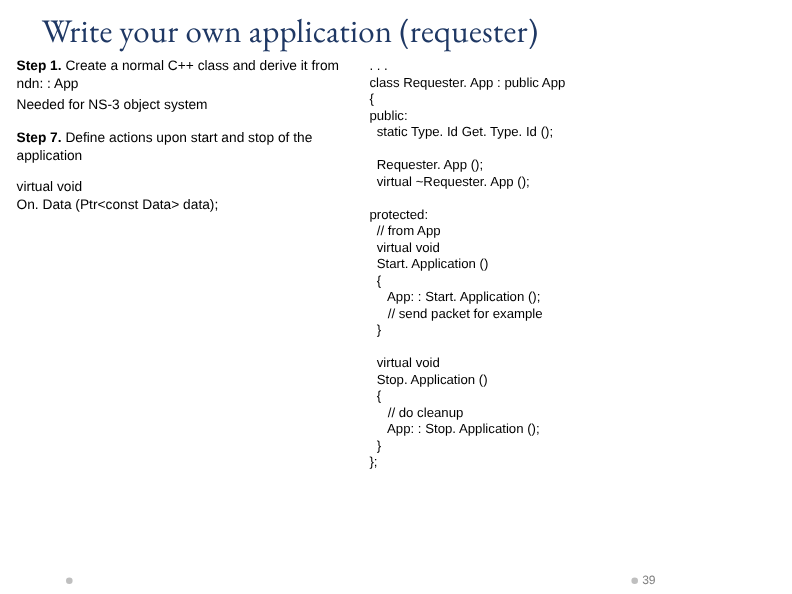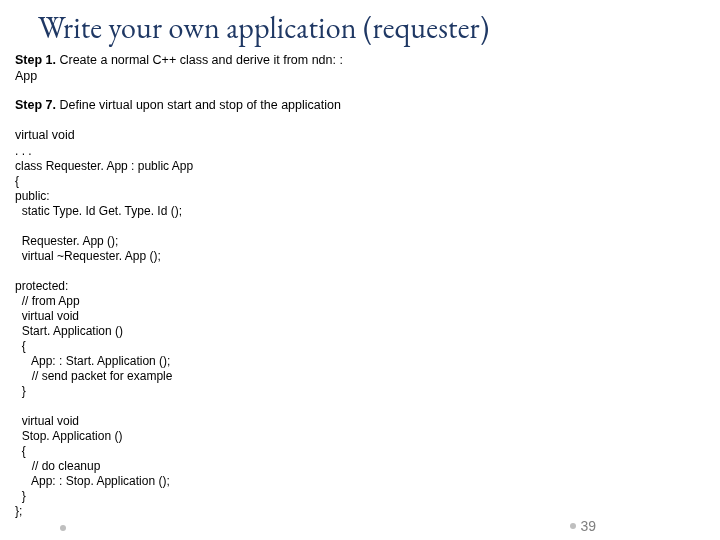--- a/index.html
+++ b/index.html
@@ -21,21 +21,21 @@
   .title {
     font-family: Garamond, "EB Garamond", "Times New Roman", serif;
     color: #1f3864;
     font-size: 30px;
     font-weight: 400;
     padding: 8px 0 6px 38px;
     letter-spacing: 0.2px;
   }
   .cols {
     display: flex;
-    flex-direction: column;
+    flex-direction: row;
     padding: 0 10px 0 10px;
   }
   .left {
     width: 350px;
     padding-left: 5px;
     padding-right: 10px;
   }
   .right {
     width: 300px;
     padding-left: 5px;
@@ -59,21 +59,21 @@
   }
   .code {
     font-size: 12px;
     line-height: 1.25;
     white-space: pre;
   }
   .footer {
     position: absolute;
     bottom: 6px;
     right: 12px;
-    font-size: 14px;
+    font-size: 11px;
     color: #7f7f7f;
     display: flex;
     align-items: center;
     gap: 4px;
   }
   .footer .dot {
     width: 6px; height: 6px; border-radius: 50%; background: #bfbfbf;
     display: inline-block;
   }
   .footer-left-dot {
@@ -91,27 +91,29 @@
   <div class="title">Write your own application (requester)</div>
 
   <div class="cols">
 
     <div class="left">
 
       <div class="step">
         <span class="label">Step 1.</span><span class="body"> Create a normal C++ class and derive it from ndn: : App</span>
       </div>
 
+      <div class="substep">Needed for NS-3 object system</div>
 
       <div class="step">
-        <span class="label">Step 7.</span><span class="body"> Define virtual upon start and stop of the application</span>
+        <span class="label">Step 7.</span><span class="body"> Define actions upon start and stop of the application</span>
       </div>
 
 
       <div class="codeish">virtual void</div>
+      <div class="codeish">On. Data (Ptr&lt;const Data&gt; data);</div>
 
     </div>
 
     <div class="right">
       <div class="code">. . .
 class Requester. App : public App
 {
 public:
   static Type. Id Get. Type. Id ();
 

